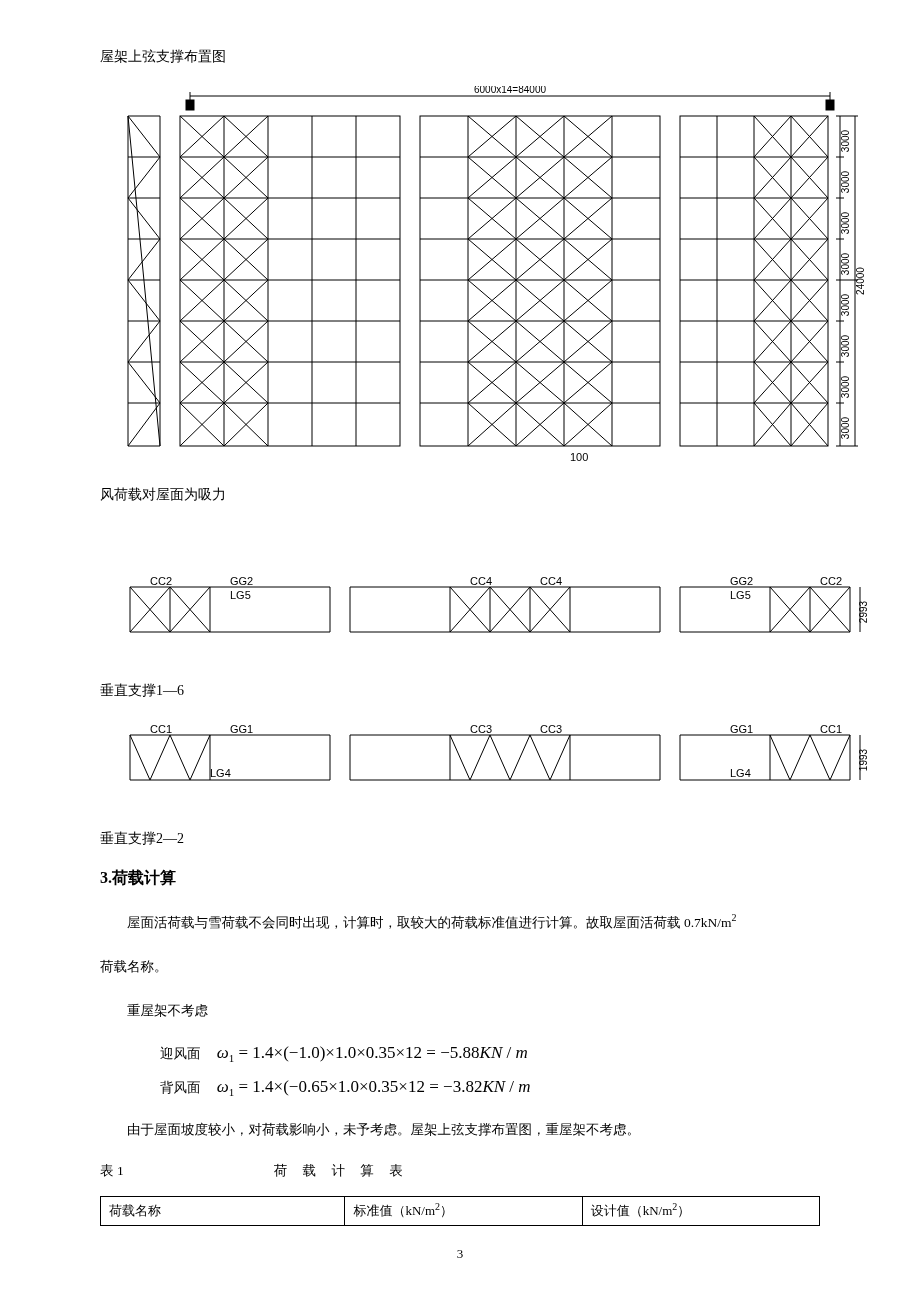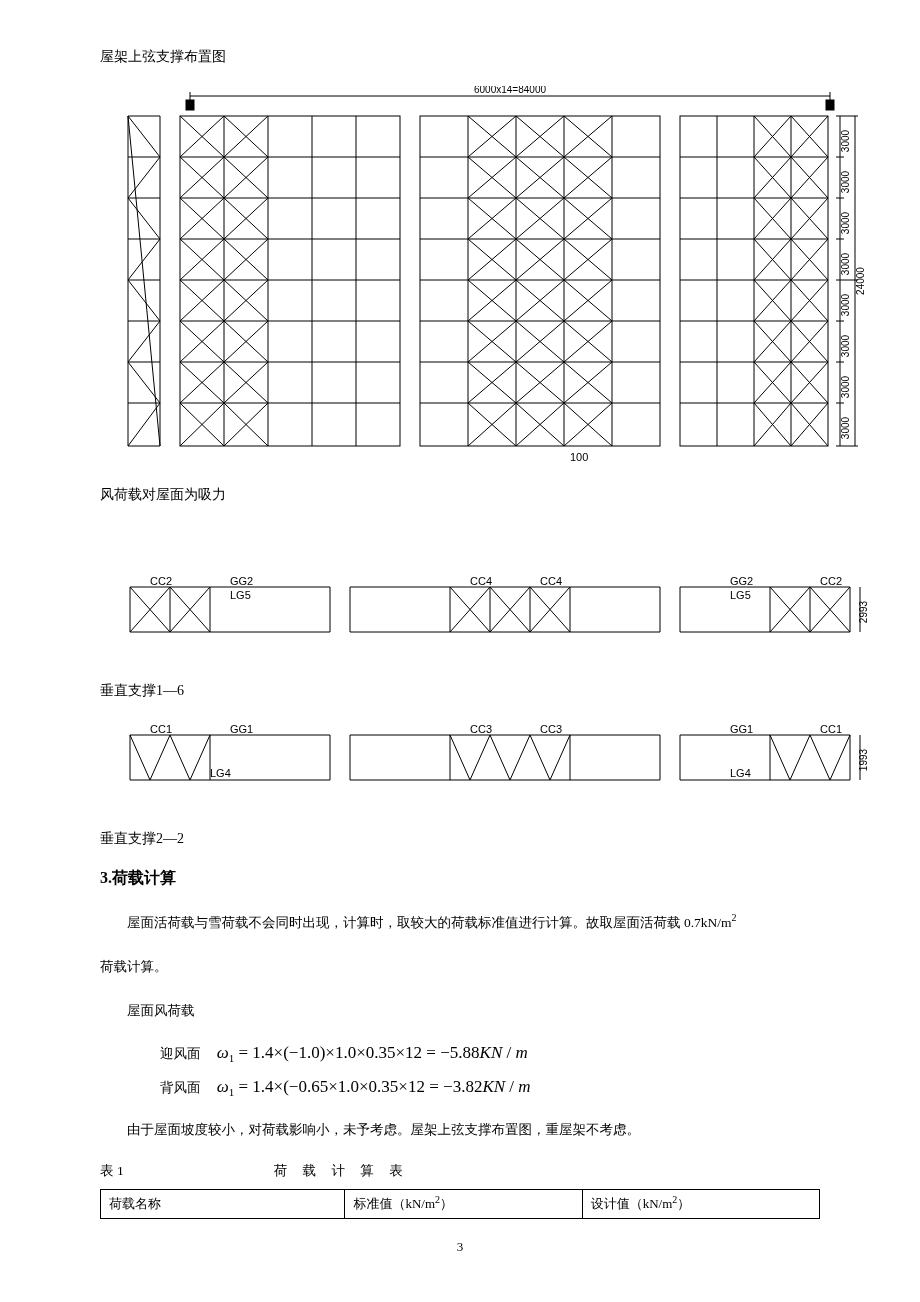--- a/index.html
+++ b/index.html
@@ -40,21 +40,21 @@
   }
   .formula .label {
     font-family: Liberation Sans, sans-serif;
     font-size: 13.5px;
     margin-right: 12px;
   }
   .formula .sub { font-size: 11px; vertical-align: sub; }
   table.load-table {
     width: 100%;
     border-collapse: collapse;
-    margin-top: 9px;
+    margin-top: 16px;
   }
   table.load-table td {
     border: 1px solid #000;
     padding: 4px 8px;
     font-size: 13px;
   }
   .table-title-row {
     display: flex;
     font-size: 13.5px;
     margin-top: 6px;
@@ -414,22 +414,22 @@
   </g>
 </svg>
 </div>
 <div class="caption">垂直支撑2—2</div>
 
 <div class="section-title">3.荷载计算</div>
 
 <div class="paragraph">
   <span>屋面活荷载与雪荷载不会同时出现，计算时，取较大的荷载标准值进行计算。故取屋面活荷载 0.7kN/</span><span style="font-family:'Times New Roman'">m</span><span class="sup2">2</span>
 </div>
-<div class="paragraph" style="text-indent:0">荷载计算。</div>
-<div class="paragraph">屋面风荷载</div>
+<div class="paragraph" style="text-indent:0">荷载名称。</div>
+<div class="paragraph">重屋架不考虑</div>
 
 <div class="formula">
   <span class="label">迎风面</span>
   <i>ω</i><span class="sub">1</span> = 1.4×(−1.0)×1.0×0.35×12 = −5.88<i>KN</i> / <i>m</i>
 </div>
 
 <div class="formula">
   <span class="label">背风面</span>
   <i>ω</i><span class="sub">1</span> = 1.4×(−0.65×1.0×0.35×12 = −3.82<i>KN</i> / <i>m</i>
 </div>

